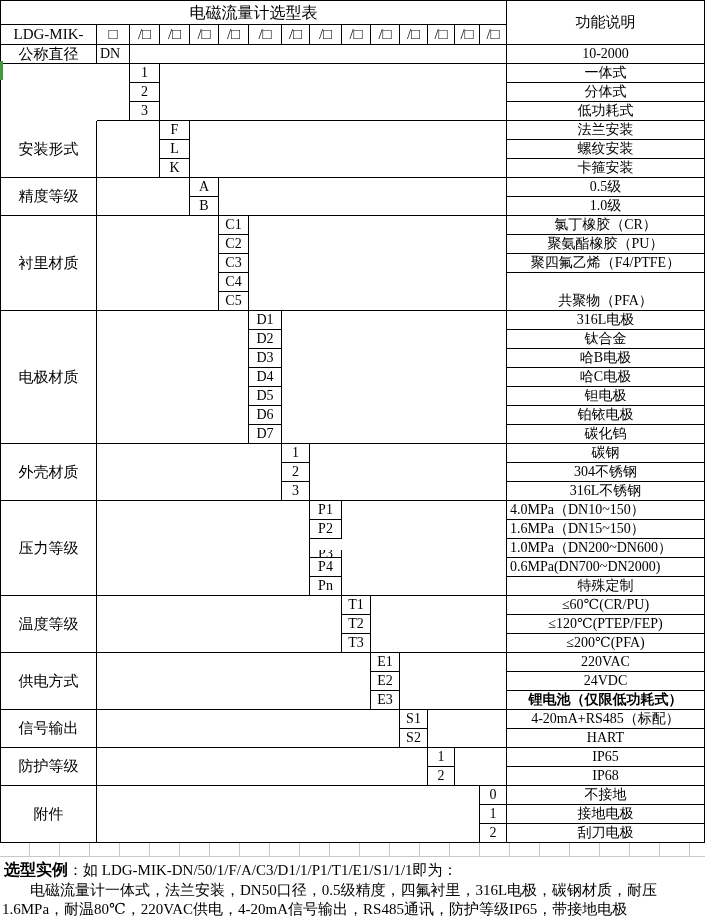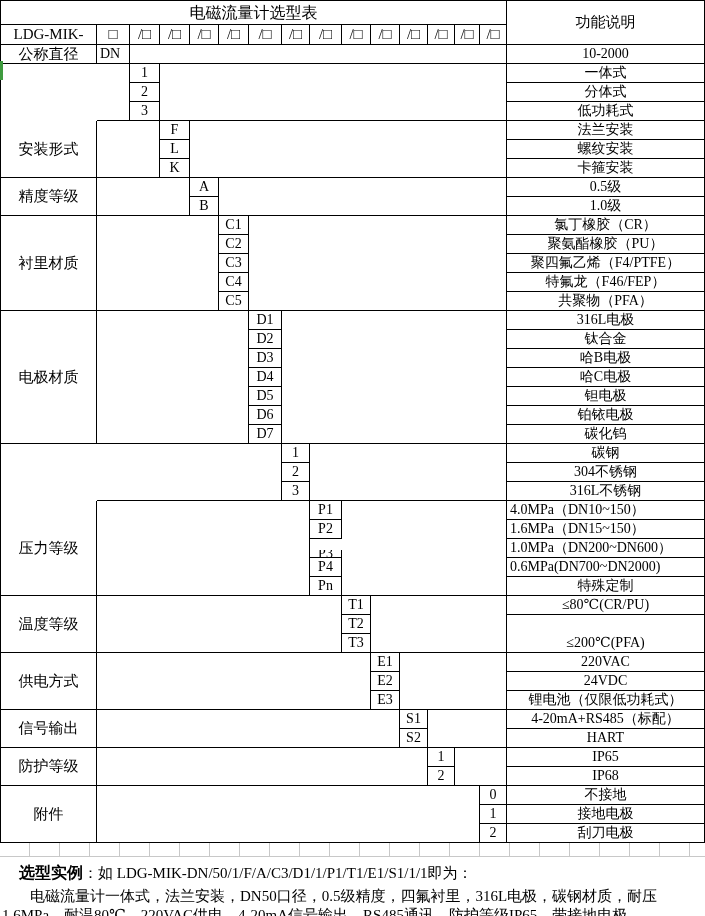--- a/index.html
+++ b/index.html
@@ -41,21 +41,21 @@
   .c-dngap  {grid-column:3/16;grid-row:3}
   .c-dndesc {grid-column:16;grid-row:3}
   
   .grid-strip{
     width:705px;height:13px;
     background:repeating-linear-gradient(to right,transparent 0 29px,#c8c8c8 29px 30px);
     border-bottom:1px solid #c8c8c8;
   }
   
   .notes{padding-top:2px;font-size:15px}
-  .notes .l1{line-height:28px;padding-left:19px}
+  .notes .l1{line-height:21px;padding-left:4px}
   .notes .l1 b{font-size:16px}
   .notes .l2{line-height:19px;text-indent:30px}
   .notes .l3{line-height:19px;padding-left:2px}
   
   .green-mark{position:absolute;left:0;top:61px;width:3px;height:19px}
 </style>
 </head>
 <body>
 
 <div id="tbl">
@@ -108,41 +108,41 @@
     <div class="cl" style="grid-area: 10 / 6 / 12 / 16;"></div>
     <div class="cl lab" style="grid-area: 12 / 1 / 17;">衬里材质</div>
     <div class="cl" style="grid-area: 12 / 2 / 17 / 6;"></div>
     <div class="cl" style="grid-area: 12 / 6;">C1</div>
     <div class="cl fn" style="grid-area: 12 / 16;">氯丁橡胶（CR）</div>
     <div class="cl" style="grid-area: 13 / 6;">C2</div>
     <div class="cl fn" style="grid-area: 13 / 16;">聚氨酯橡胶（PU）</div>
     <div class="cl" style="grid-area: 14 / 6;">C3</div>
     <div class="cl fn" style="grid-area: 14 / 16;">聚四氟乙烯（F4/PTFE）</div>
     <div class="cl" style="grid-area: 15 / 6;">C4</div>
-    <div class="cl fn" style="grid-area: 15 / 16;">特氟龙（F46/FEP）</div>
     <div class="cl" style="grid-area: 16 / 6;">C5</div>
     <div class="cl fn" style="grid-area: 16 / 16;">共聚物（PFA）</div>
     <div class="cl" style="grid-area: 12 / 7 / 17 / 16;"></div>
     <div class="cl lab" style="grid-area: 17 / 1 / 24;">电极材质</div>
     <div class="cl" style="grid-area: 17 / 2 / 24 / 7;"></div>
     <div class="cl" style="grid-area: 17 / 7;">D1</div>
     <div class="cl fn" style="grid-area: 17 / 16;">316L电极</div>
     <div class="cl" style="grid-area: 18 / 7;">D2</div>
     <div class="cl fn" style="grid-area: 18 / 16;">钛合金</div>
     <div class="cl" style="grid-area: 19 / 7;">D3</div>
     <div class="cl fn" style="grid-area: 19 / 16;">哈B电极</div>
     <div class="cl" style="grid-area: 20 / 7;">D4</div>
     <div class="cl fn" style="grid-area: 20 / 16;">哈C电极</div>
     <div class="cl" style="grid-area: 21 / 7;">D5</div>
     <div class="cl fn" style="grid-area: 21 / 16;">钽电极</div>
     <div class="cl" style="grid-area: 22 / 7;">D6</div>
     <div class="cl fn" style="grid-area: 22 / 16; text-align: right;">铂铱电极</div>
     <div class="cl" style="grid-area: 23 / 7;">D7</div>
     <div class="cl fn" style="grid-area: 23 / 16;">碳化钨</div>
     <div class="cl" style="grid-area: 17 / 8 / 24 / 16;"></div>
+    <div class="cl lab" style="grid-area: 24 / 1 / 27;">外壳材质</div>
     <div class="cl" style="grid-area: 24 / 2 / 27 / 8;"></div>
     <div class="cl" style="grid-area: 24 / 8;">1</div>
     <div class="cl fn" style="grid-area: 24 / 16;">碳钢</div>
     <div class="cl" style="grid-area: 25 / 8;">2</div>
     <div class="cl fn" style="grid-area: 25 / 16;">304不锈钢</div>
     <div class="cl" style="grid-area: 26 / 8;">3</div>
     <div class="cl fn" style="grid-area: 26 / 16;">316L不锈钢</div>
     <div class="cl" style="grid-area: 24 / 9 / 27 / 16;"></div>
     <div class="cl lab" style="grid-area: 27 / 1 / 32;">压力等级</div>
     <div class="cl" style="grid-area: 27 / 2 / 32 / 9;"></div>
@@ -153,33 +153,34 @@
     <div class="cl" style="grid-area: 29 / 9; margin-top: 11px;">P3</div>
     <div class="cl fn left" style="grid-area: 29 / 16;">1.0MPa（DN200~DN600）</div>
     <div class="cl" style="grid-area: 30 / 9;">P4</div>
     <div class="cl fn left" style="grid-area: 30 / 16;">0.6MPa(DN700~DN2000)</div>
     <div class="cl" style="grid-area: 31 / 9;">Pn</div>
     <div class="cl fn" style="grid-area: 31 / 16;">特殊定制</div>
     <div class="cl" style="grid-area: 27 / 10 / 32 / 16;"></div>
     <div class="cl lab" style="grid-area: 32 / 1 / 35;">温度等级</div>
     <div class="cl" style="grid-area: 32 / 2 / 35 / 10;"></div>
     <div class="cl" style="grid-area: 32 / 10;">T1</div>
-    <div class="cl fn" style="grid-area: 32 / 16;">≤80℃(CR/PU)</div>
+    <div class="cl fn" style="grid-area: 32 / 16;">≤60℃(CR/PU)</div>
     <div class="cl" style="grid-area: 33 / 10;">T2</div>
+    <div class="cl fn" style="grid-area: 33 / 16;">≤120℃(PTEP/FEP)</div>
     <div class="cl" style="grid-area: 34 / 10;">T3</div>
     <div class="cl fn" style="grid-area: 34 / 16;">≤200℃(PFA)</div>
     <div class="cl" style="grid-area: 32 / 11 / 35 / 16;"></div>
     <div class="cl lab" style="grid-area: 35 / 1 / 38;">供电方式</div>
     <div class="cl" style="grid-area: 35 / 2 / 38 / 11;"></div>
     <div class="cl" style="grid-area: 35 / 11;">E1</div>
     <div class="cl fn" style="grid-area: 35 / 16;">220VAC</div>
     <div class="cl" style="grid-area: 36 / 11;">E2</div>
     <div class="cl fn" style="grid-area: 36 / 16;">24VDC</div>
     <div class="cl" style="grid-area: 37 / 11;">E3</div>
-    <div class="cl fn" style="grid-area: 37 / 16;">锂电池（仅限低功耗式）</div>
+    <div class="cl fn" style="grid-area: 37 / 16; font-weight: bold;">锂电池（仅限低功耗式）</div>
     <div class="cl" style="grid-area: 35 / 12 / 38 / 16;"></div>
     <div class="cl lab" style="grid-area: 38 / 1 / 40;">信号输出</div>
     <div class="cl" style="grid-area: 38 / 2 / 40 / 12;"></div>
     <div class="cl" style="grid-area: 38 / 12;">S1</div>
     <div class="cl fn" style="grid-area: 38 / 16;">4-20mA+RS485（标配）</div>
     <div class="cl" style="grid-area: 39 / 12;">S2</div>
     <div class="cl fn" style="grid-area: 39 / 16;">HART</div>
     <div class="cl" style="grid-area: 38 / 13 / 40 / 16;"></div>
     <div class="cl lab" style="grid-area: 40 / 1 / 42;">防护等级</div>
     <div class="cl" style="grid-area: 40 / 2 / 42 / 13;"></div>

